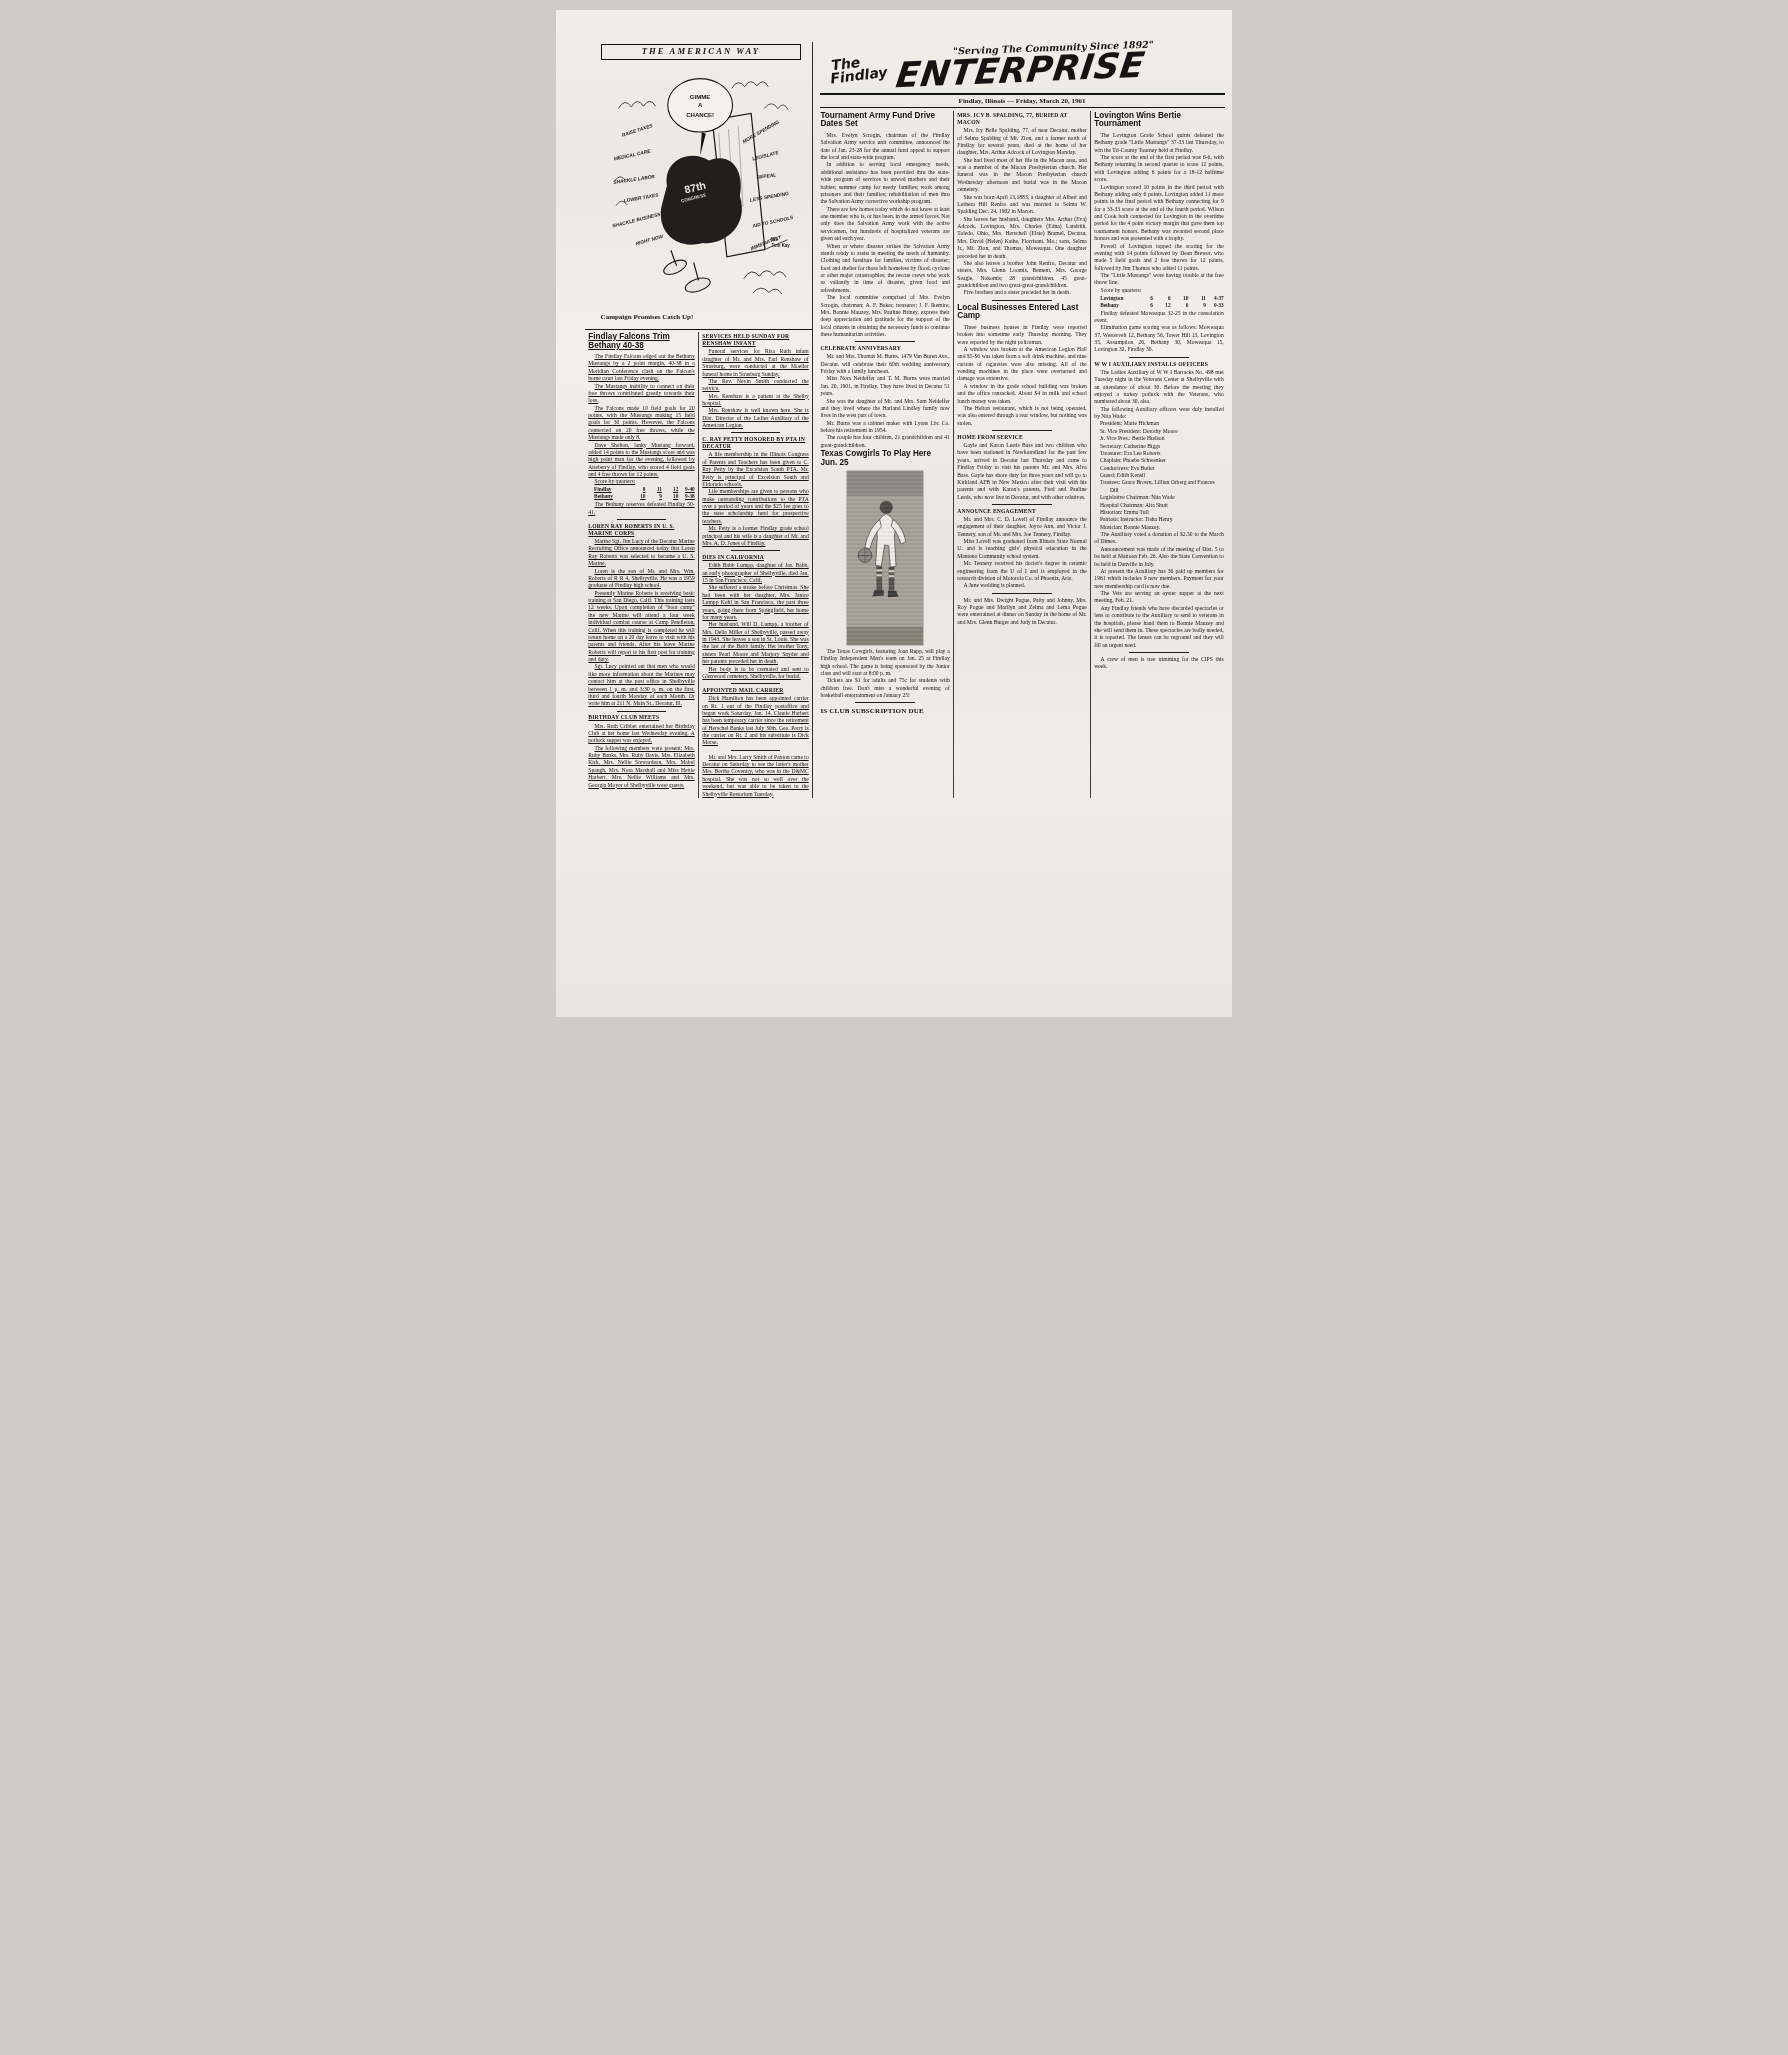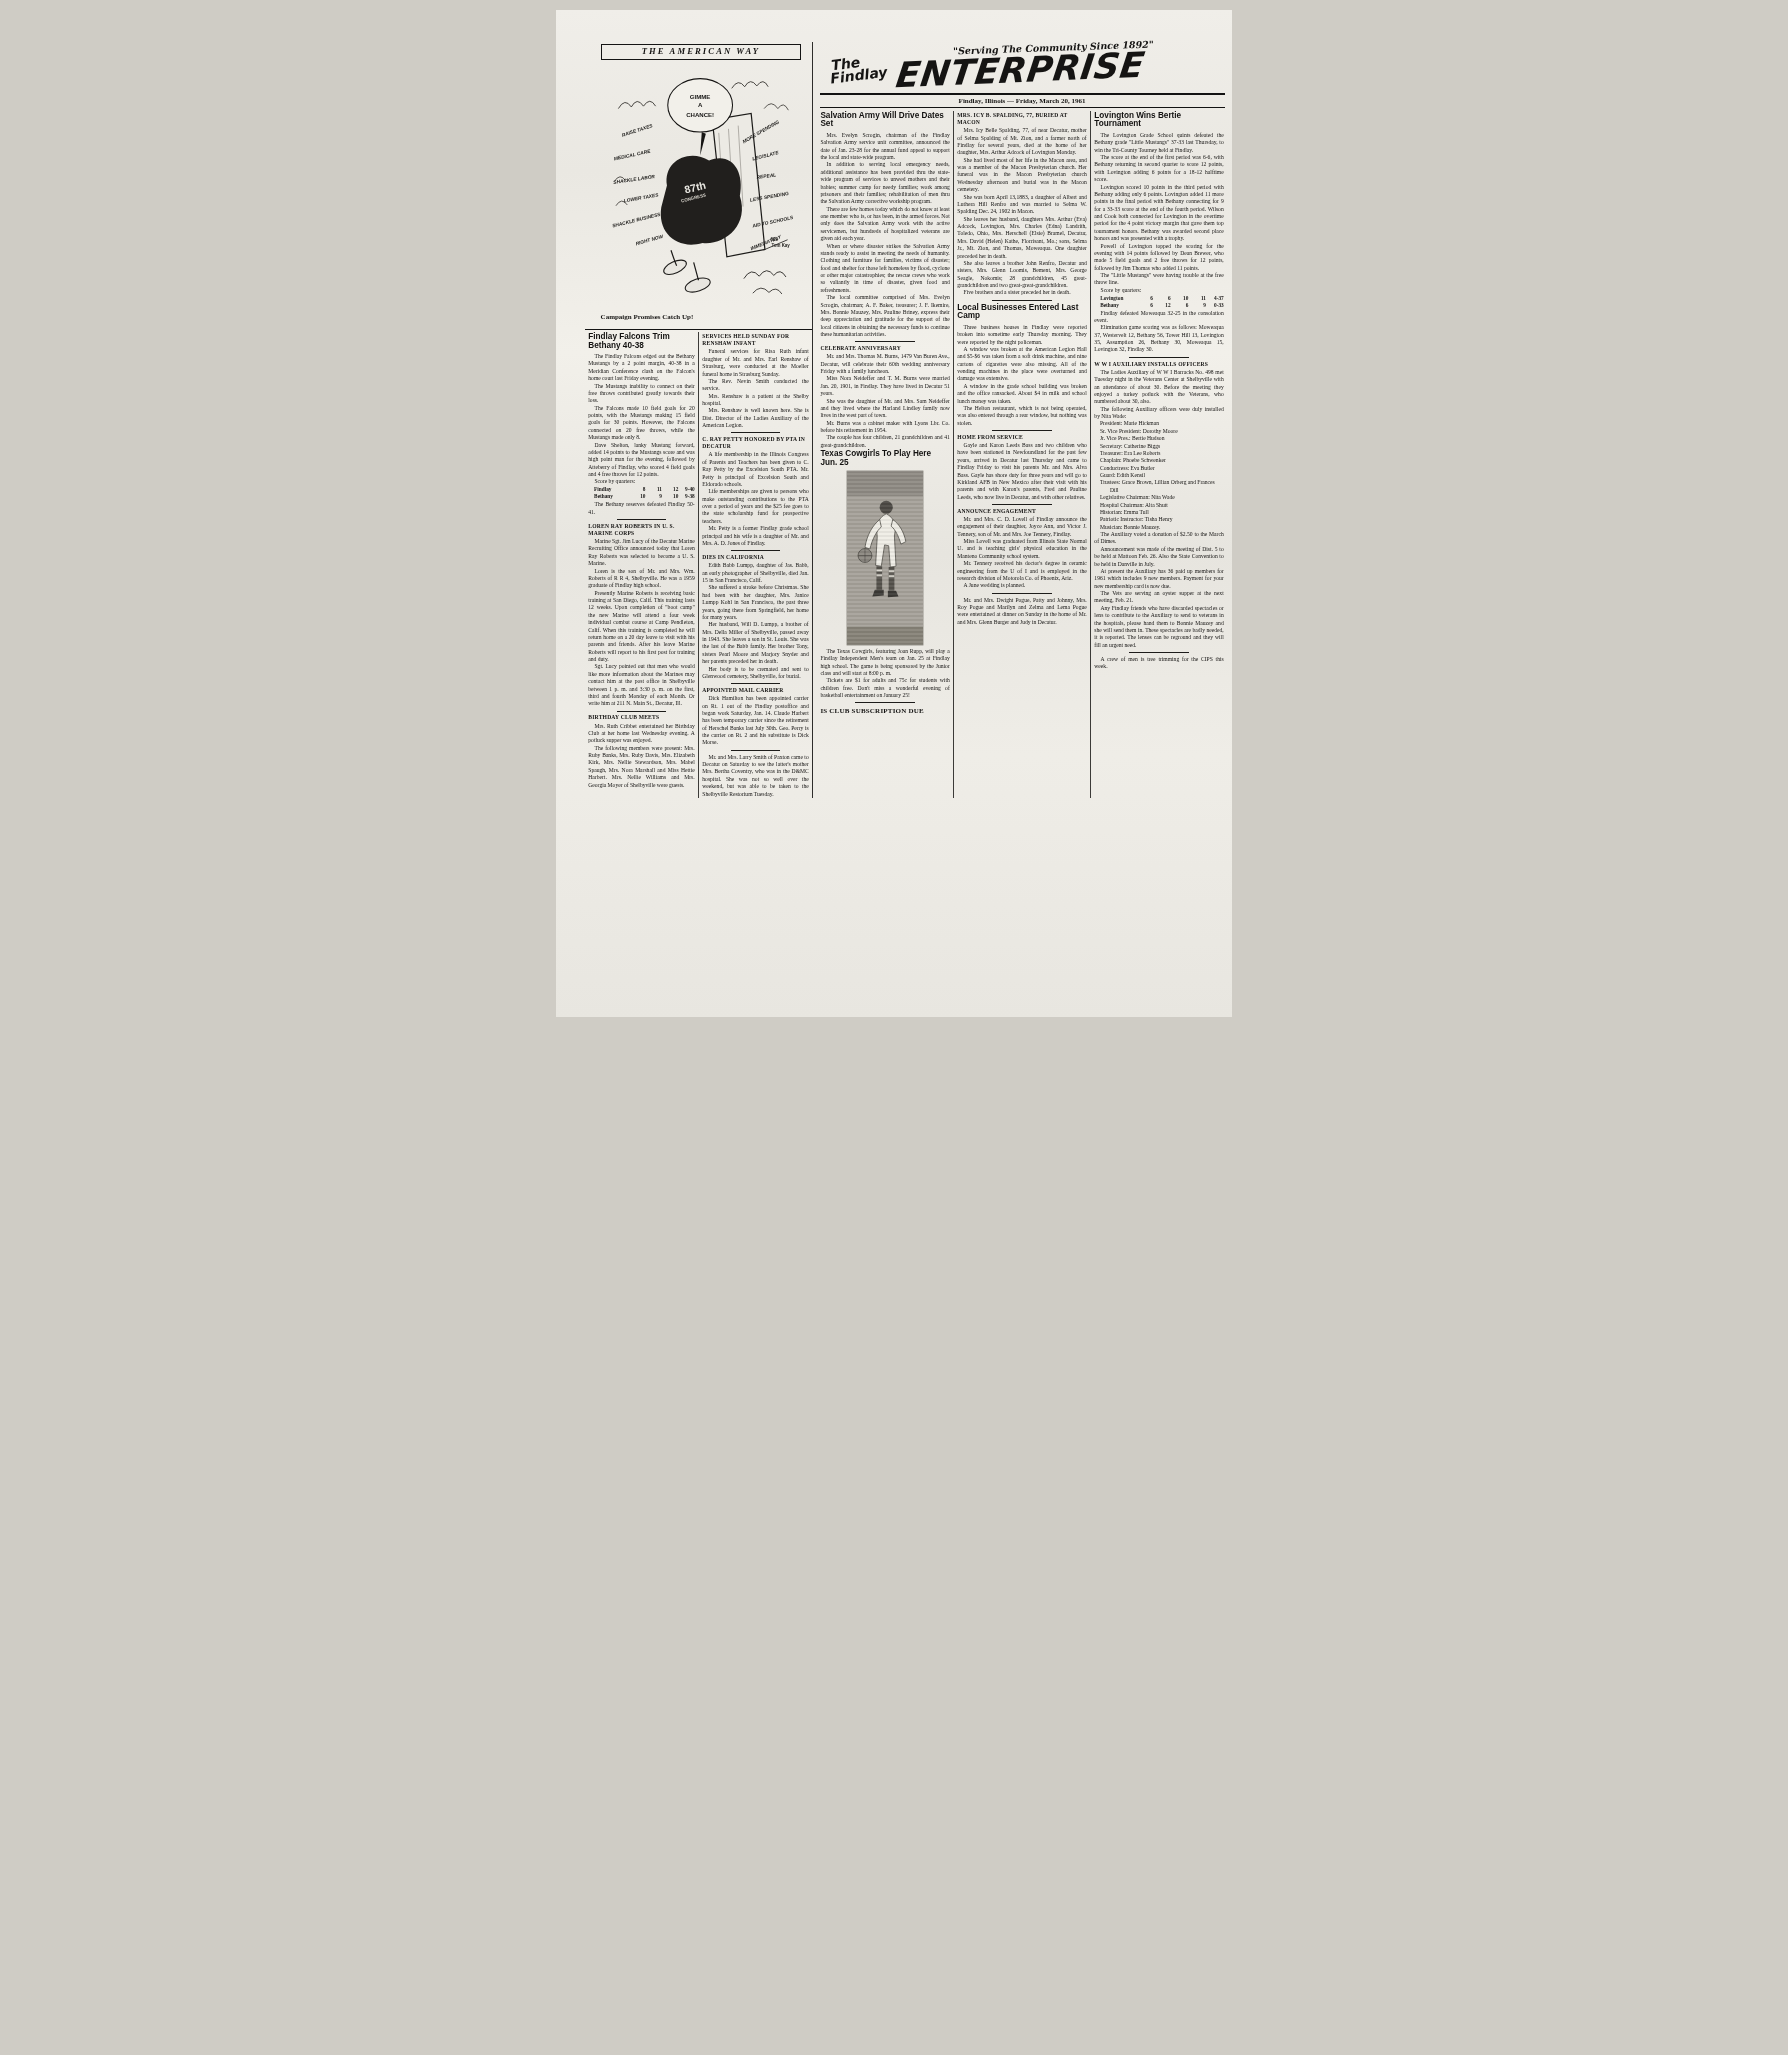--- a/index.html
+++ b/index.html
@@ -11,21 +11,21 @@
     font-family:"Liberation Serif",serif;color:#151413;overflow:hidden;
   }
   .top-row{display:flex;align-items:stretch;}
   
   .left-group{width:227px;flex:0 0 227px;display:flex;flex-direction:column;}
   .cartoon-area{margin:1.6px 10.7px 0 15.6px;}
   .cartoon-title-box{border:1px solid #141414;padding:2.9px 1.6px;text-align:center;
     font:700 italic 8.6px/1 "Liberation Serif",serif;letter-spacing:2.1px;}
   .cartoon-canvas{width:100%;height:251px;}
   .cartoon-caption{text-align:left;font:700 7px/1.2 "Liberation Serif",serif;margin:0.8px 0 4.1px;}
-  .left-cols{display:flex;border-top:0.8px solid #141414;margin-top:3.3px;padding-top:2.5px;flex:1;}
+  .left-cols{display:flex;border-top:0.8px solid #141414;margin-top:3.3px;padding-top:2.5px;flex:1;text-decoration:underline;}
   
   .right-group{flex:1;border-left:0.6px solid #2e2d2b;padding-left:4.1px;display:flex;flex-direction:column;}
   .masthead{padding:0 2.5px;}
   .tagline{font:700 italic 9.5px/1.1 "DejaVu Serif",serif;text-align:center;margin:0.8px 0 1.6px 62px;
     transform:rotate(-2deg);}
   .title-row{display:flex;align-items:flex-end;gap:10.7px;padding-left:12.3px;}
   .title-prefix{font:700 italic 14px/0.95 "DejaVu Sans",sans-serif;transform:rotate(-7deg);margin-bottom:5.8px;}
   .title-prefix .t2{margin-left:-2.5px;}
   .title-main{font:700 italic 35px/0.9 "DejaVu Sans",sans-serif;letter-spacing:0.4px;
     transform:skewX(-10deg) rotate(-2.5deg);margin-bottom:2.5px;}
@@ -185,21 +185,21 @@
           <div class="title-prefix">
             <div class="t1">The</div>
             <div class="t2">Findlay</div>
           </div>
           <div class="title-main">ENTERPRISE</div>
         </div>
         <div class="dateline">Findlay, Illinois — Friday, March 20, 1961</div>
       </div>
       <div class="right-cols">
         <div class="news-col">
-            <h2 class="head-display">Salvation Army Will Drive Dates Set</h2>
+            <h2 class="head-display">Tournament Army Fund Drive Dates Set</h2>
             <p class="para">Mrs. Evelyn Scrogin, chairman of the Findlay Salvation Army service unit committee, announced the date of Jan. 23-28 for the annual fund appeal to support the local and state-wide program.</p>
             <p class="para">In addition to serving local emergency needs, additional assistance has been provided thru the state-wide program of services to unwed mothers and their babies; summer camp for needy families; work among prisoners and their families; rehabilitation of men thru the Salvation Army corrective workship program.</p>
             <p class="para">There are few homes today which do not know at least one member who is, or has been, in the armed forces. Not only does the Salvation Army work with the active servicemen, but hundreds of hospitalized veterans are given aid each year.</p>
             <p class="para">When or where disaster strikes the Salvation Army stands ready to assist in meeting the needs of humanity. Clothing and furniture for families, victims of disaster; food and shelter for those left homeless by flood, cyclone or other major catastrophies; the rescue crews who work so valiantly in time of disaster, given food and refreshments.</p>
             <p class="para">The local committee comprised of Mrs. Evelyn Scrogin, chairman; A. F. Baker, treasurer; J. F. Ikemire, Mrs. Bonnie Mauzey, Mrs. Pauline Briney, express their deep appreciation and gratitude for the support of the local citizens in obtaining the necessary funds to continue these humanitarian activities.</p>
             <div class="divider"></div>
             <h3 class="head-caps">CELEBRATE ANNIVERSARY</h3>
             <p class="para">Mr. and Mrs. Thomas M. Burns, 1479 Van Buren Ave., Decatur, will celebrate their 60th wedding anniversary Friday with a family luncheon.</p>
             <p class="para">Miss Nora Neideffer and T. M. Burns were married Jan. 20, 1901, in Findlay. They have lived in Decatur 51 years.</p>
             <p class="para">She was the daughter of Mr. and Mrs. Sam Neideffer and they lived where the Harland Lindley family now lives in the west part of town.</p>

